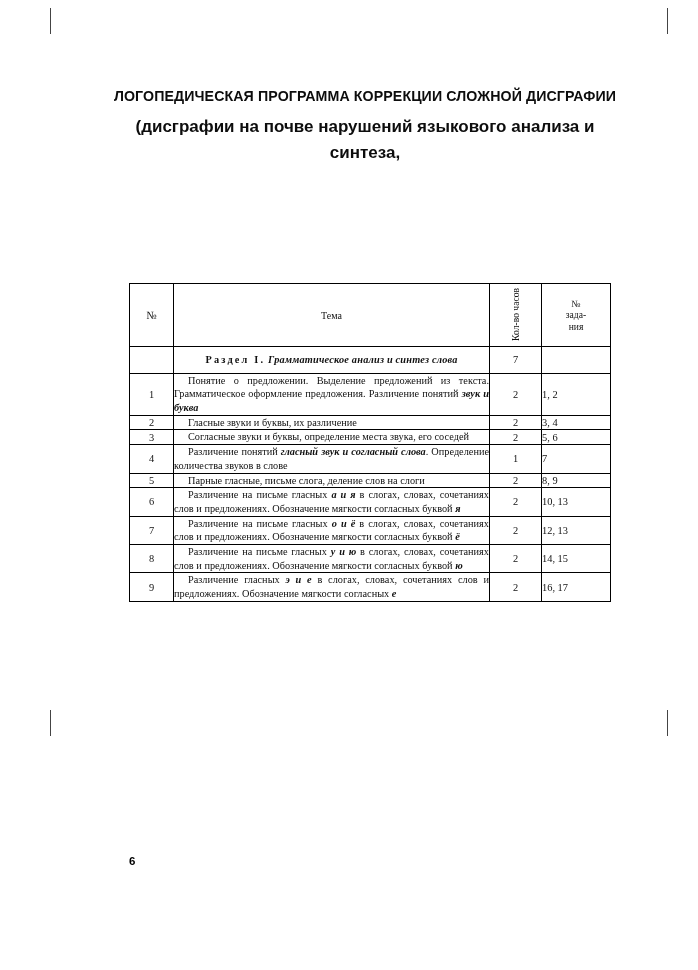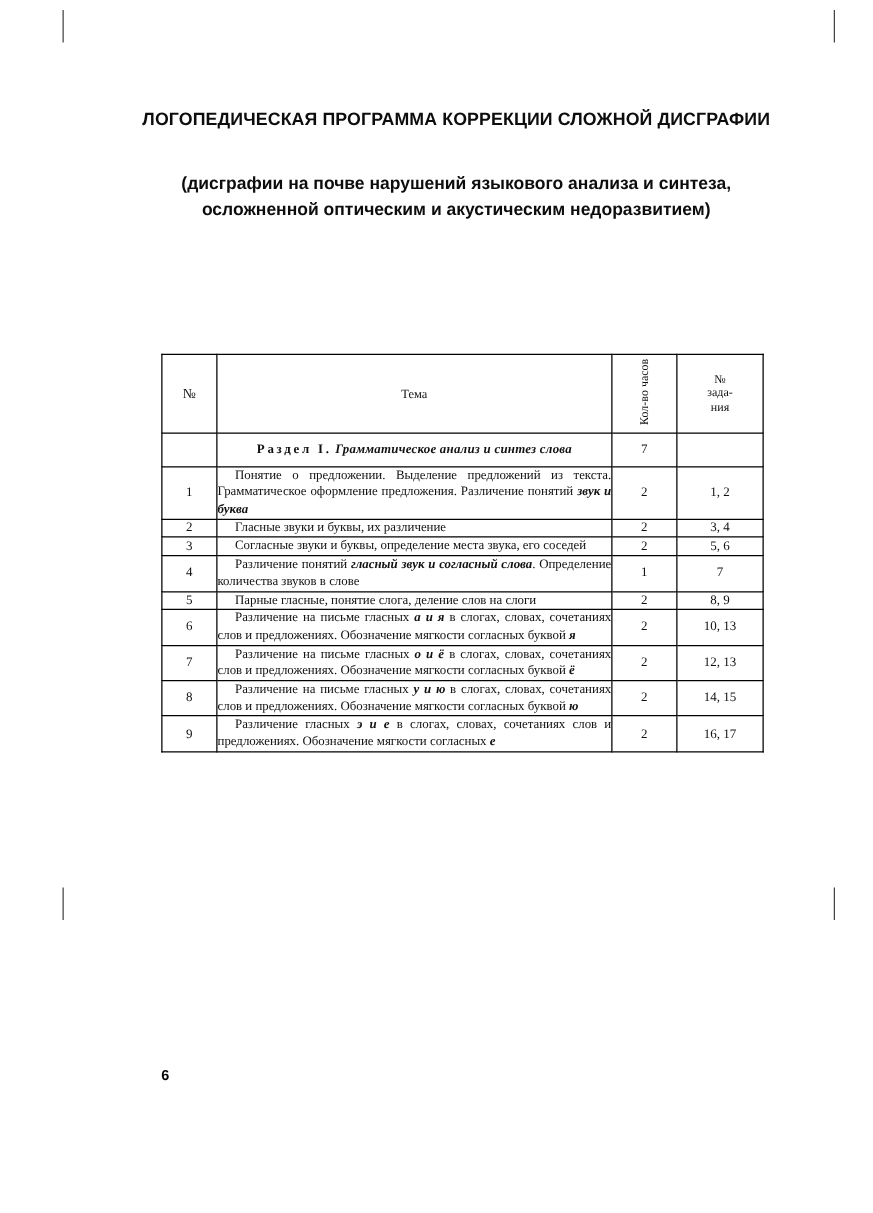--- a/index.html
+++ b/index.html
@@ -44,23 +44,23 @@
     font-family: "Liberation Sans", sans-serif;
     font-weight: bold;
     font-size: 14.2px;
     letter-spacing: 0.1px;
     line-height: 1.25;
     color: #0d0d0d;
   }
   .title-sub {
     font-family: "Liberation Sans", sans-serif;
     font-weight: bold;
-    font-size: 14px;
+    font-size: 17px;
     line-height: 1.55;
-    margin-top: 30px;
+    margin-top: 8px;
     color: #0d0d0d;
   }
 
   table.plan {
     position: absolute;
     left: 113px;
     top: 283px;
     width: 481px;
     border-collapse: collapse;
     table-layout: fixed;
@@ -101,21 +101,21 @@
 
   td.num {
     text-align: center;
     font-size: 10.4px;
   }
   td.hours {
     text-align: center;
     font-size: 10.4px;
   }
   td.task {
-    text-align: center;
+    text-align: left;
     font-size: 10.4px;
     white-space: nowrap;
   }
   td.theme {
     text-align: justify;
     text-align-last: left;
     padding: 5px 7px 5px 8px;
     line-height: 1.33;
     font-size: 10.3px;
     text-indent: 14px;
@@ -151,21 +151,20 @@
 
   <div class="reg-mark reg-top-left"></div>
   <div class="reg-mark reg-top-right"></div>
   <div class="reg-mark reg-bot-left"></div>
   <div class="reg-mark reg-bot-right"></div>
 
   <div class="title-block">
     <div class="title-main">ЛОГОПЕДИЧЕСКАЯ ПРОГРАММА КОРРЕКЦИИ СЛОЖНОЙ ДИСГРАФИИ</div>
     <div class="title-sub">
       <div>(дисграфии на почве нарушений языкового анализа и синтеза,</div>
-      <div>осложненной оптическим и акустическим недоразвитием)</div>
     </div>
   </div>
 
   <table class="plan">
     <colgroup>
       <col class="c-num">
         <col class="c-theme">
         <col class="c-hours">
         <col class="c-task">
     </colgroup>
@@ -230,21 +229,21 @@
           <span class="bi">гласный звук и согласный слова</span><span>. Определение количества звуков в слове</span>
         </td>
         <td class="hours">1</td>
         <td class="task">7</td>
       </tr>
 
 
       <tr>
         <td class="num">5</td>
         <td class="theme">
-          <span>Парные гласные, понятие слога, деление слов на слоги</span>
+          <span>Парные гласные, письме слога, деление слов на слоги</span>
         </td>
         <td class="hours">2</td>
         <td class="task">8, 9</td>
       </tr>
 
       <tr>
         <td class="num">6</td>
         <td class="theme">
           <span>Различение на письме гласных</span>
           <span class="bi">а и я</span><span> в слогах, словах, сочетаниях слов и предложениях. Обозначение мягкости согласных буквой</span>

